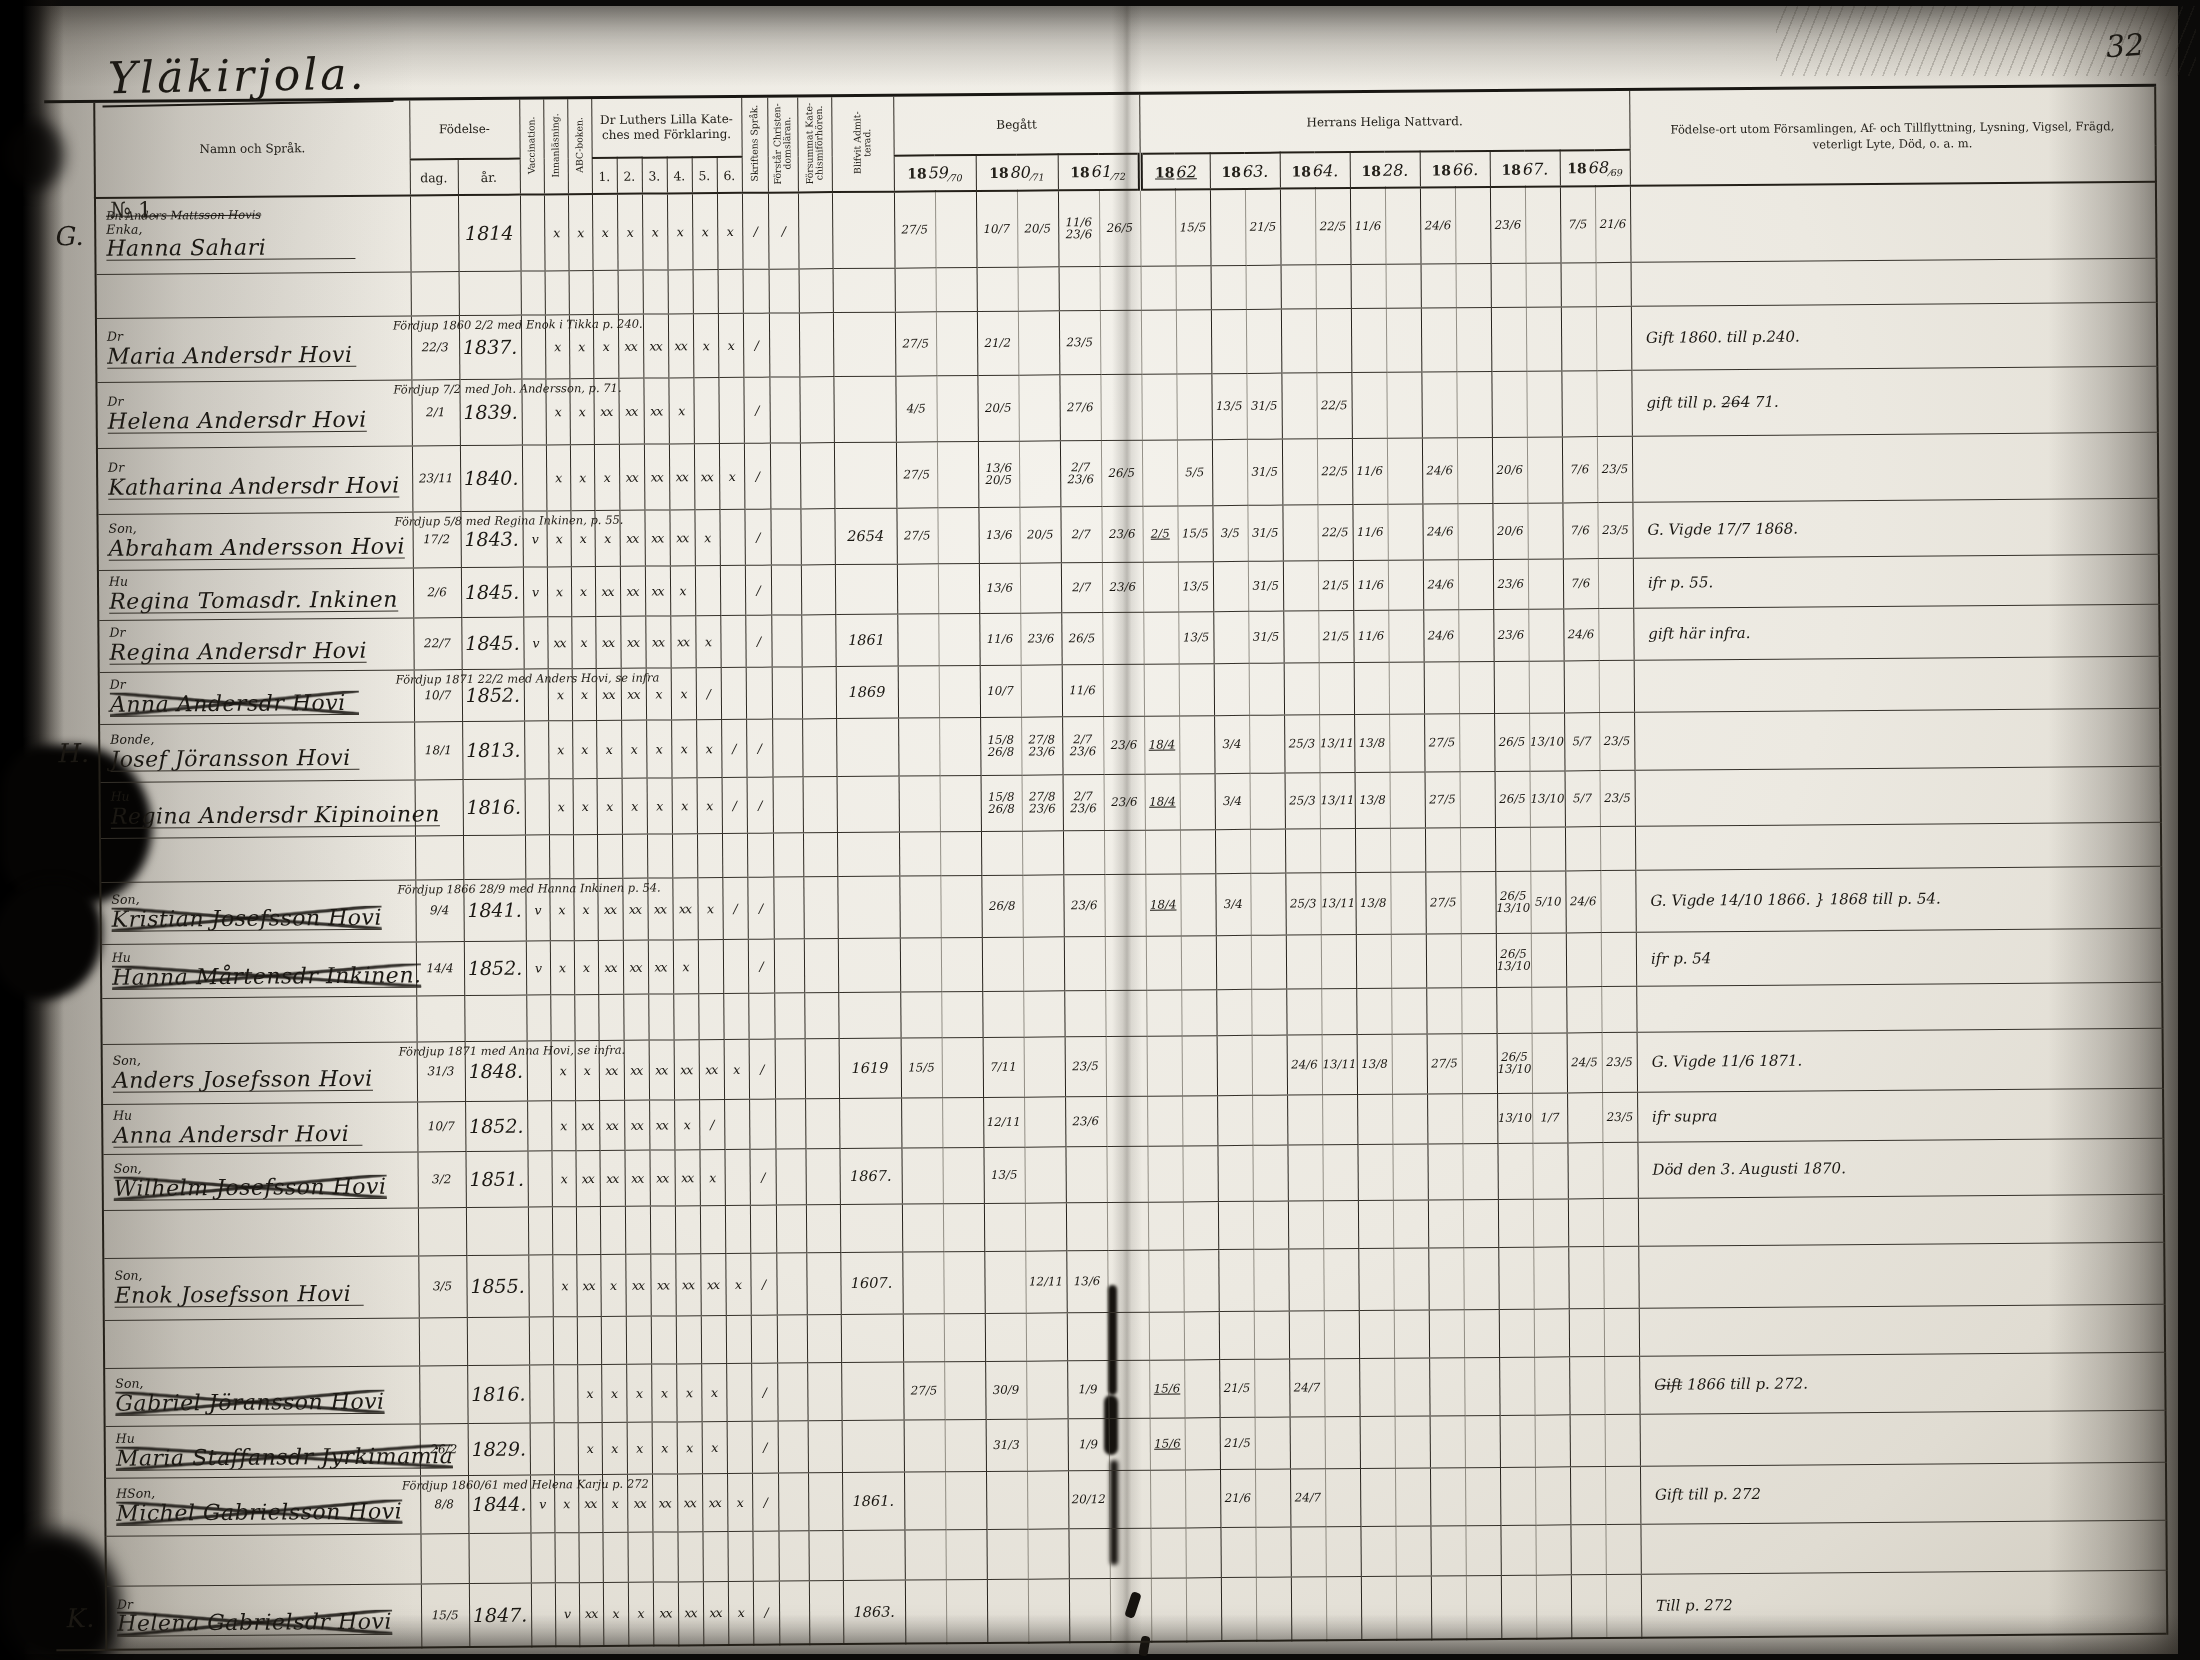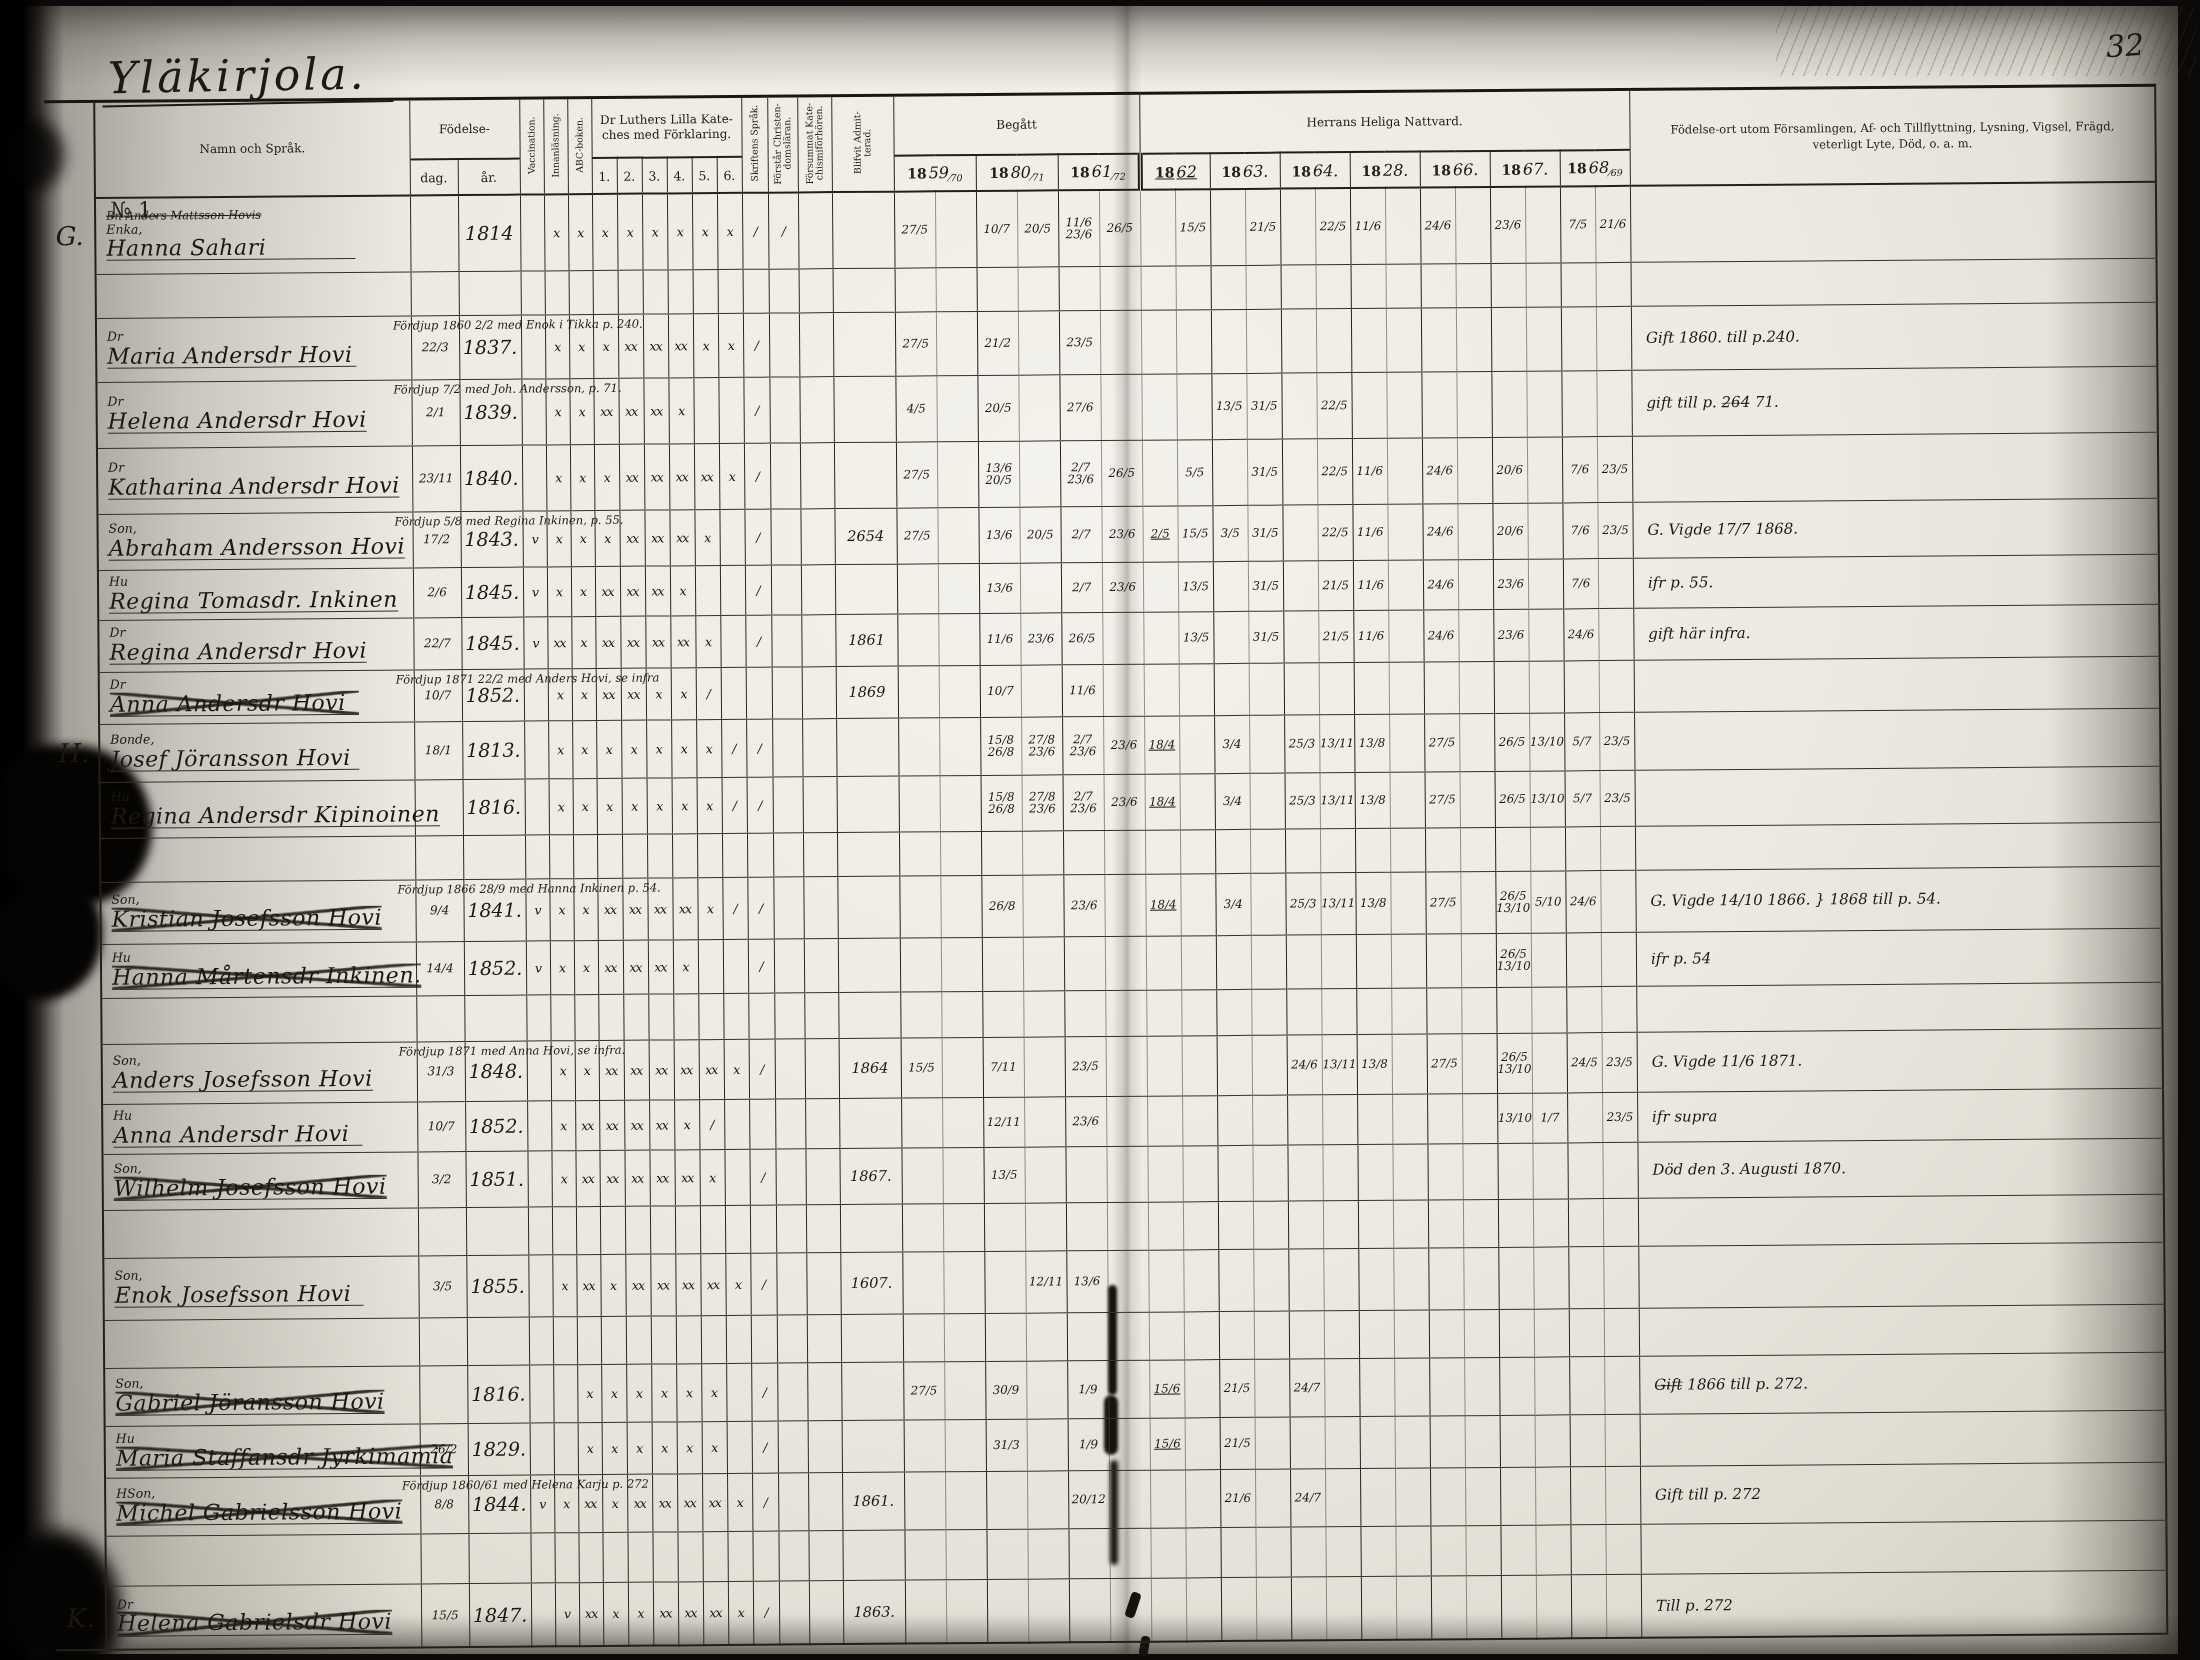--- a/index.html
+++ b/index.html
@@ -902,21 +902,21 @@
     <td class="c-mk hw">x</td>
     <td class="c-mk hw">xx</td>
     <td class="c-mk hw">xx</td>
     <td class="c-mk hw">xx</td>
     <td class="c-mk hw">xx</td>
     <td class="c-mk hw">xx</td>
     <td class="c-mk hw">x</td>
     <td class="c-mk hw">/</td>
     <td class="c-mk hw"></td>
     <td class="c-fs"></td>
-    <td class="c-adm hw">1864</td>
+    <td class="c-adm hw">1619</td>
     <td class="hc y0 hw">15/5</td>
     <td class="hc hw"></td>
     <td class="hc y0 hw">7/11</td>
     <td class="hc hw"></td>
     <td class="hc y0 hw">23/5</td>
     <td class="hc hw"></td>
     <td class="hc nat0 hw"></td>
     <td class="hc hw"></td>
     <td class="hc y0 hw"></td>
     <td class="hc hw"></td>

